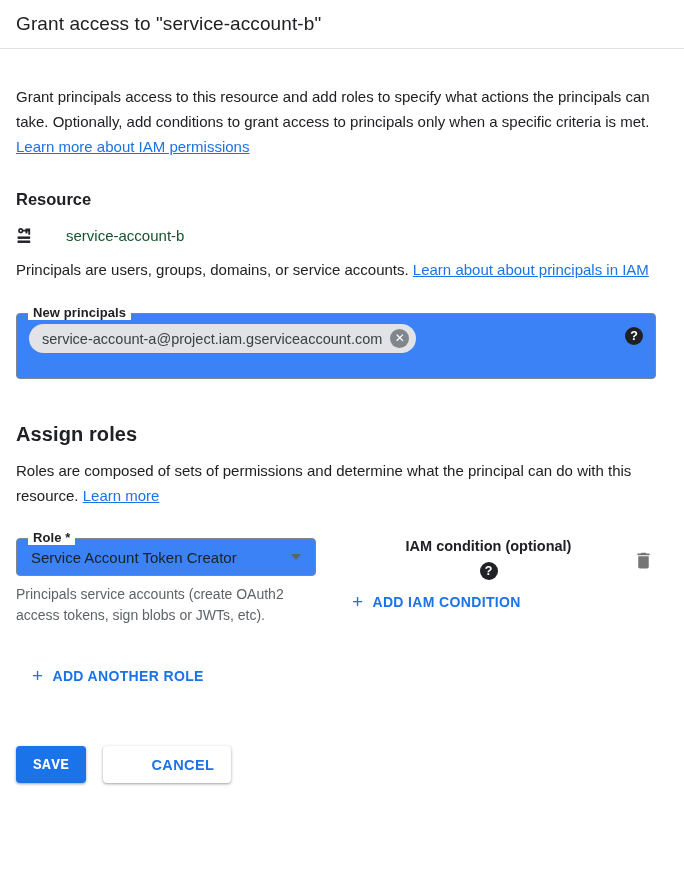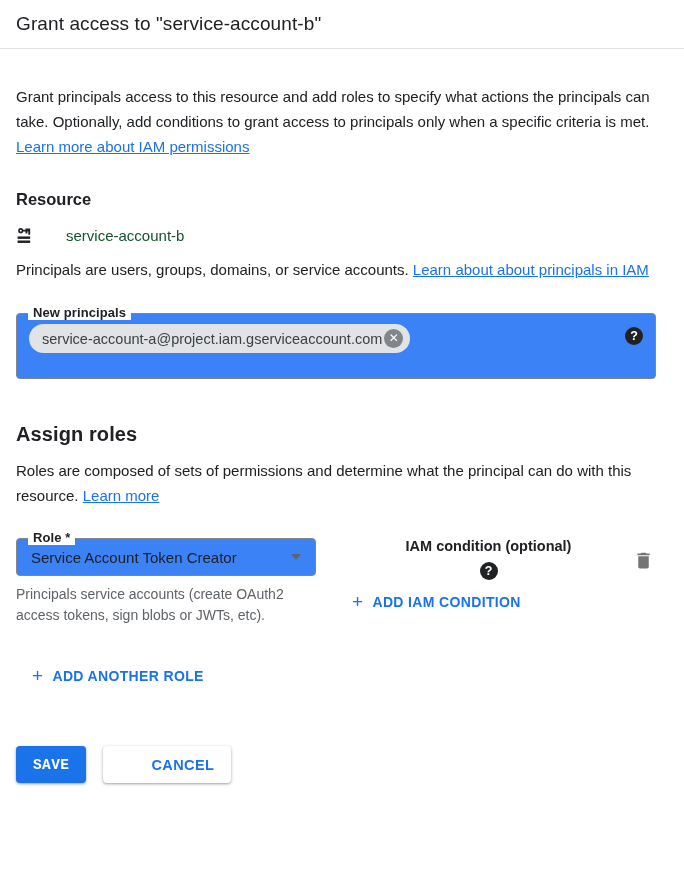--- a/index.html
+++ b/index.html
@@ -36,21 +36,21 @@
   
   .outlined { position: relative; border: 1px solid #80868b; border-radius: 4px; background: #3b82f6; }
   .notch-label {
     position: absolute; top: -9px; left: 11px; background: #fff; padding: 0 5px;
     font-size: 13px; font-weight: 700; color: #202124; letter-spacing: 0.1px; white-space: nowrap;
   }
 
   .principals-field { margin-top: 31px; height: 66px; padding: 10px 12px; display: flex; align-items: flex-start; }
 
   .chip {
-    display: inline-flex; align-items: center; gap: 2px;
+    display: inline-flex; align-items: center; gap: 8px;
     background: #e1e3e6; border-radius: 16px; padding: 5px 7px 5px 13px;
     font-size: 14.5px; color: #3c4043; max-width: 560px;
   }
   .chip-close {
     width: 19px; height: 19px; border-radius: 50%; background: #80868b;
     color: #fff; font-size: 12px; line-height: 19px; text-align: center;
     border: none; cursor: pointer; flex: none; font-family: "Liberation Sans", sans-serif;
   }
   .help-badge {
     width: 18px; height: 18px; border-radius: 50%; background: #202124; color: #fff;

